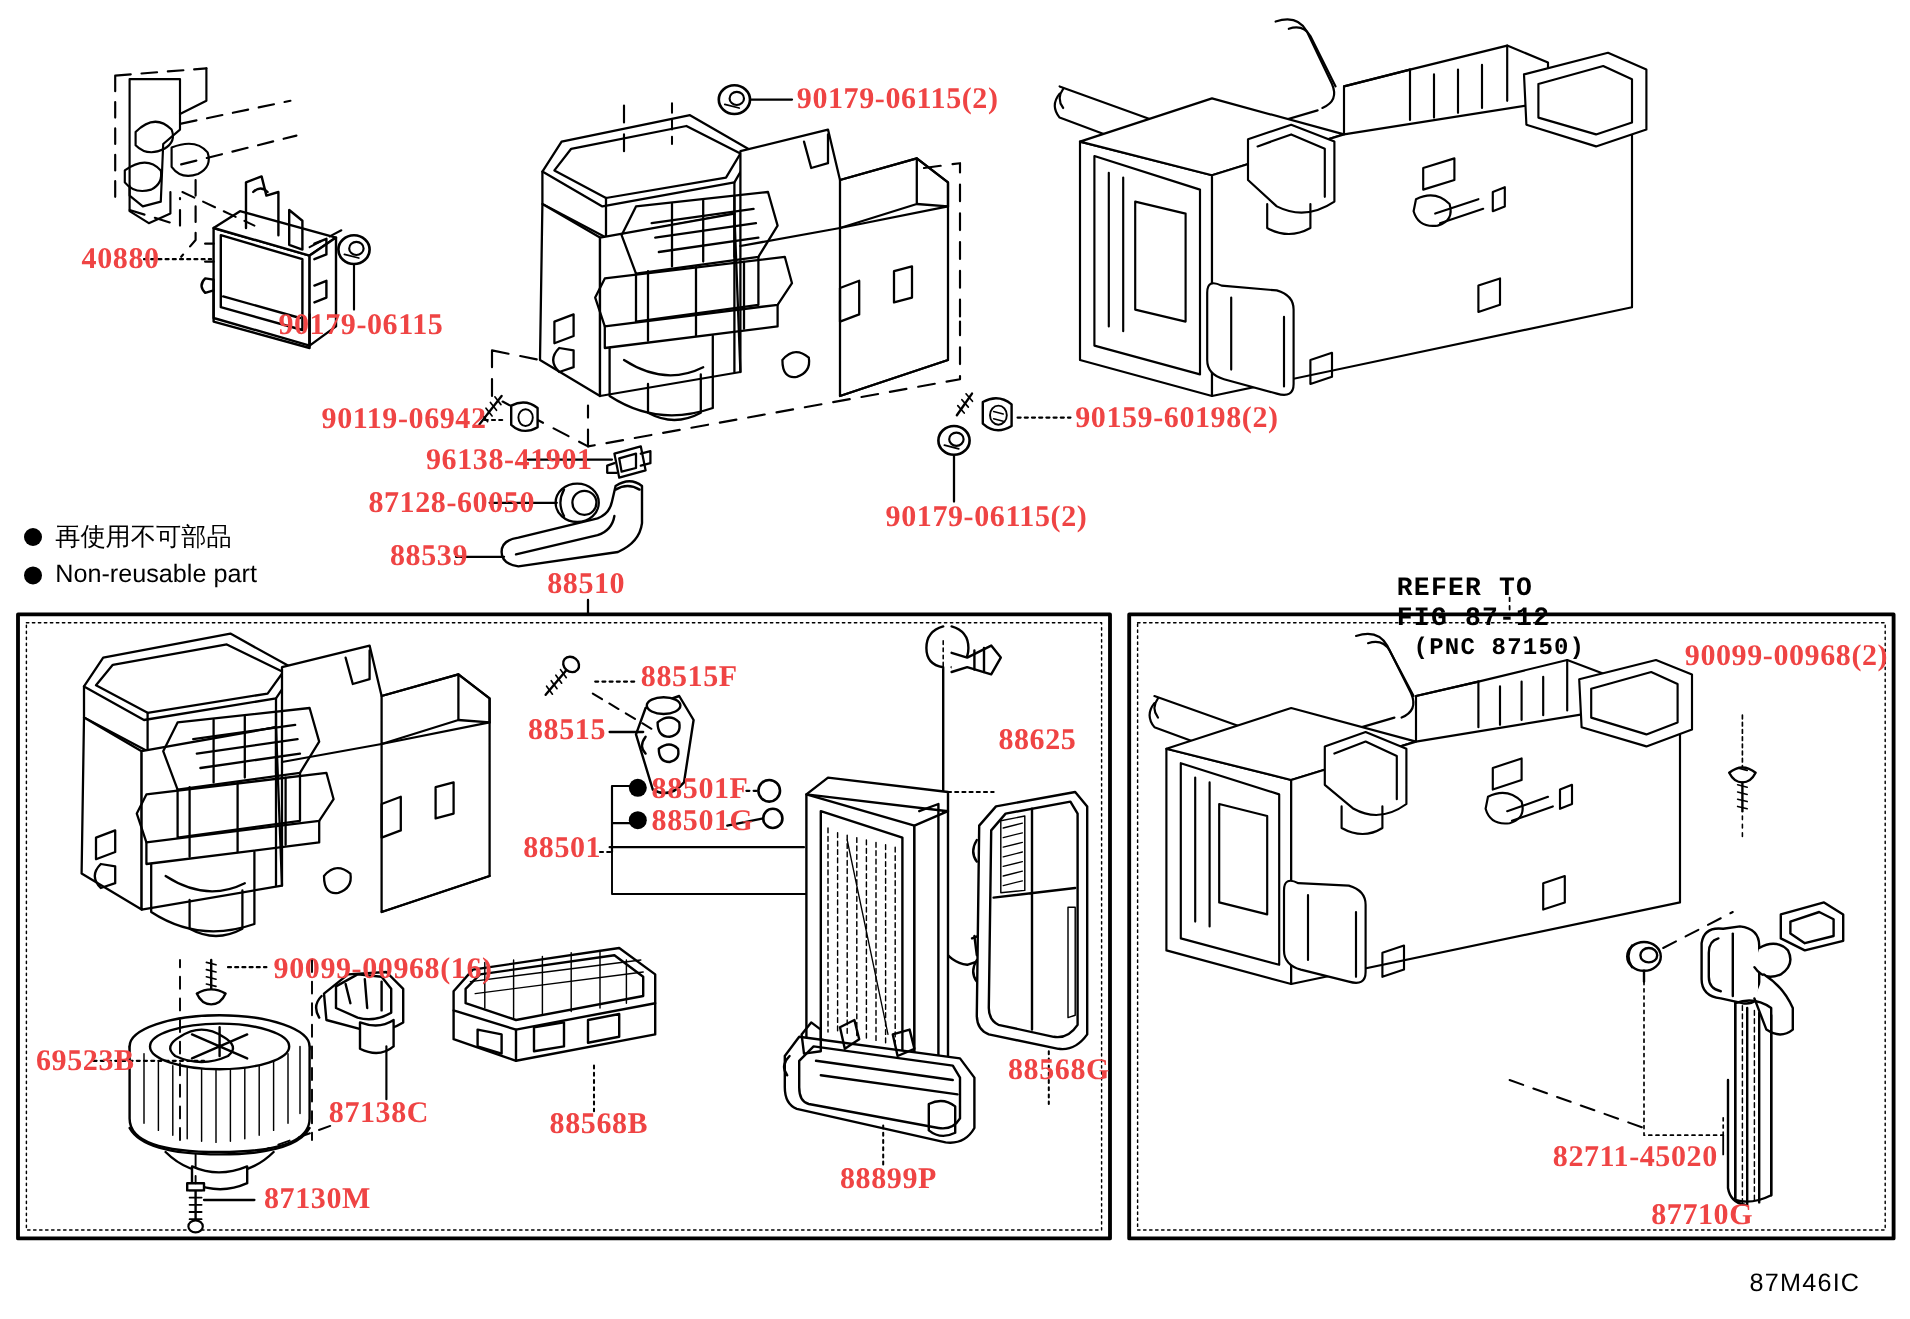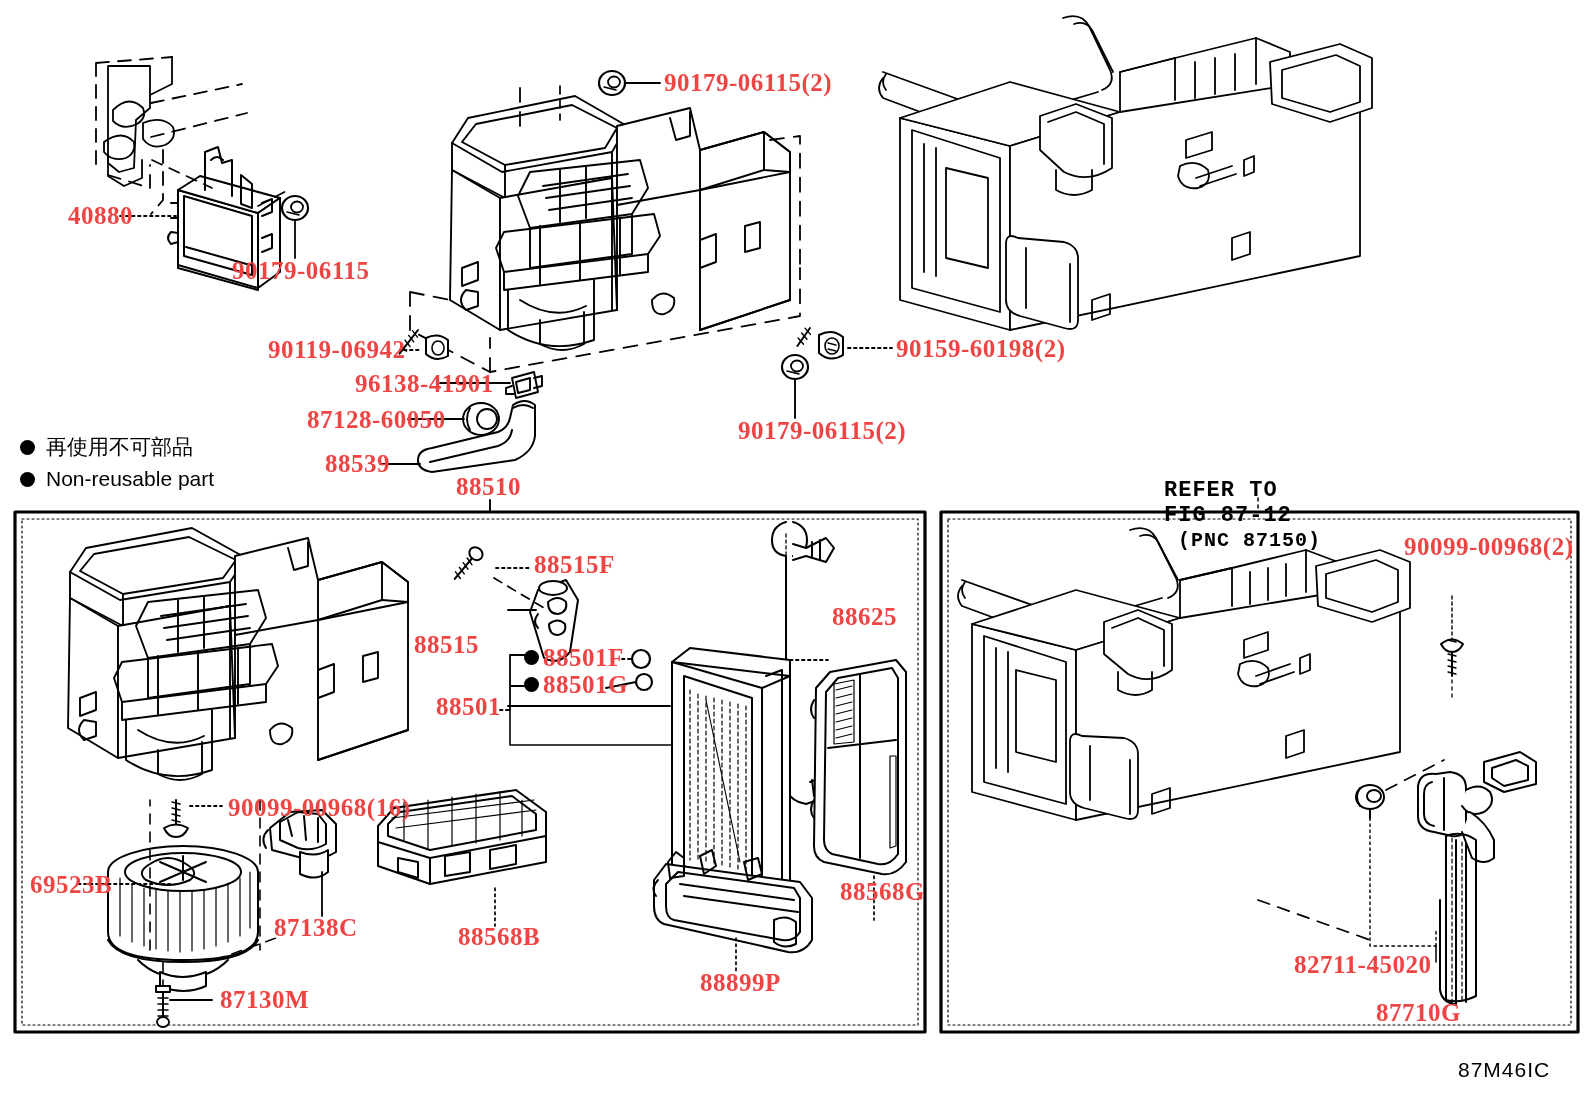--- a/index.html
+++ b/index.html
@@ -504,21 +504,21 @@
   <div class="lbl" style="left:664px;top:70px;">90179-06115(2)</div>
   <div class="lbl" style="left:268px;top:337px;">90119-06942</div>
   <div class="lbl" style="left:355px;top:371px;">96138-41901</div>
   <div class="lbl" style="left:307px;top:407px;">87128-60050</div>
   <div class="lbl" style="left:325px;top:451px;">88539</div>
   <div class="lbl" style="left:896px;top:336px;">90159-60198(2)</div>
   <div class="lbl" style="left:738px;top:418px;">90179-06115(2)</div>
   <div class="lbl" style="left:456px;top:474px;">88510</div>
 
   <div class="lbl" style="left:534px;top:552px;">88515F</div>
-  <div class="lbl" style="left:414px;top:596px;margin-top:36px;">88515</div>
+  <div class="lbl" style="left:440px;top:596px;">88515</div>
   <div class="lbl" style="left:524px;top:645px;">
     <span class="bullet"></span><span>88501F</span>
   </div>
   <div class="lbl" style="left:524px;top:672px;">
     <span class="bullet"></span><span>88501G</span>
   </div>
   <div class="lbl" style="left:436px;top:694px;">88501</div>
   <div class="lbl" style="left:832px;top:604px;">88625</div>
   <div class="lbl" style="left:840px;top:879px;">88568G</div>
   <div class="lbl" style="left:30px;top:872px;">69523B</div>

